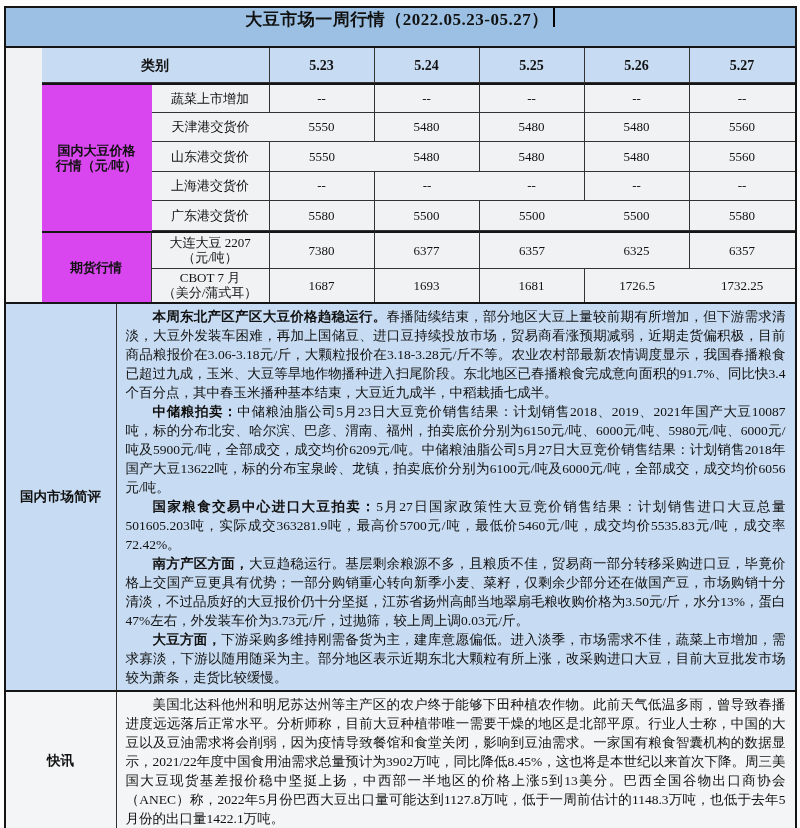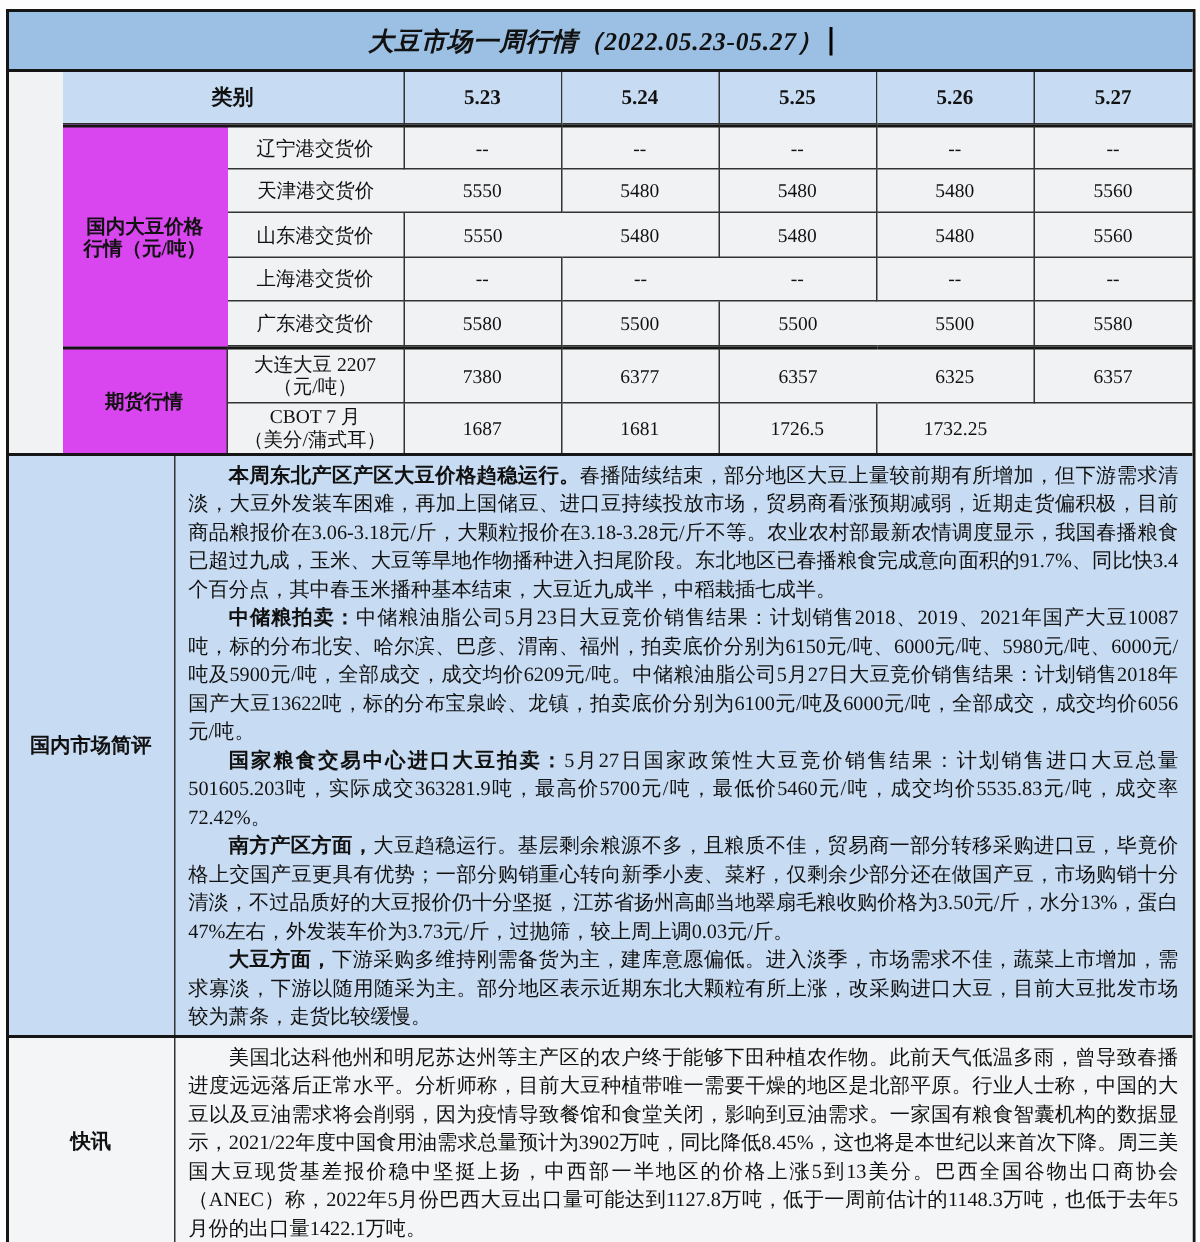--- a/index.html
+++ b/index.html
@@ -1,21 +1,21 @@
 <!DOCTYPE html>
 <html style="--blue-mid: #9bc0e3; --blue-light: #c7dbf2;"><head>
 <meta charset="utf-8">
 <style>
   html,body{margin:0;padding:0;background:#fdfdfd;}
   body{width:800px;height:828px;font-family:"Liberation Serif","DejaVu Serif",serif;color:#111;}
   .doc{width:789px;margin:6px auto 0;border:2px solid #151515;background:#f1f2f3;}
 
   
   .title-bar{height:38px;background:var(--blue-mid);border-bottom:2px solid #151515;
-    display:flex;align-items:center;justify-content:center;font-weight:bold;font-size:17px;letter-spacing:.5px;font-style:italic;}
+    display:flex;justify-content:center;font-weight:bold;font-size:17px;letter-spacing:.5px;}
   .cursor{display:inline-block;width:2px;height:19px;background:#000;margin-left:4px;vertical-align:-4px;}
 
   
   .grid{display:grid;grid-template-columns:110px 118px 1fr 1fr 1fr 1fr 1fr;
     grid-template-rows:35px repeat(5,29.5px) 38px 33px;padding-left:36px;}
   .cell{display:flex;align-items:center;justify-content:center;text-align:center;
     border-right:1px solid #333;border-bottom:1px solid #333;font-size:13px;line-height:15px;
     white-space:pre-line;overflow:hidden;}
   .cell:nth-child(7n), .cell.lastcol{border-right:none;font-family:Liberation Serif, serif;}
   .hdr{background:var(--blue-light);font-weight:bold;font-size:14px;}
@@ -52,21 +52,21 @@
     <div class="cell hdr cat">类别</div>
     <div class="cell hdr">5.23</div>
     <div class="cell hdr">5.24</div>
     <div class="cell hdr">5.25</div>
     <div class="cell hdr">5.26</div>
     <div class="cell hdr lastcol">5.27</div>
 
     <div class="cell seclabel sec1 thick">国内大豆价格
 行情（元/吨）</div>
 
-    <div class="cell thick">辽宁港交货价</div>
+    <div class="cell thick">蔬菜上市增加</div>
     <div class="cell thick">--</div>
     <div class="cell thick">--</div>
     <div class="cell thick">--</div>
     <div class="cell thick">--</div>
     <div class="cell thick lastcol">--</div>
 
     <div class="cell">天津港交货价</div>
     <div class="cell">5550</div>
     <div class="cell">5480</div>
     <div class="cell">5480</div>
@@ -100,20 +100,21 @@
 （元/吨）</div>
     <div class="cell thick">7380</div>
     <div class="cell thick">6377</div>
     <div class="cell thick">6357</div>
     <div class="cell thick">6325</div>
     <div class="cell thick lastcol">6357</div>
 
     <div class="cell nobb">CBOT 7 月
 （美分/蒲式耳）</div>
     <div class="cell nobb">1687</div>
+    <div class="cell nobb">1693</div>
     <div class="cell nobb">1681</div>
     <div class="cell nobb">1726.5</div>
     <div class="cell nobb lastcol">1732.25</div>
   </div>
 
   <div class="section review">
     <div class="label">国内市场简评</div>
     <div class="content">
       <p><b>本周东北产区产区大豆价格趋稳运行。</b><span>春播陆续结束，部分地区大豆上量较前期有所增加，但下游需求清淡，大豆外发装车困难，再加上国储豆、进口豆持续投放市场，贸易商看涨预期减弱，近期走货偏积极，目前商品粮报价在3.06-3.18元/斤，大颗粒报价在3.18-3.28元/斤不等。农业农村部最新农情调度显示，我国春播粮食已超过九成，玉米、大豆等旱地作物播种进入扫尾阶段。东北地区已春播粮食完成意向面积的91.7%、同比快3.4个百分点，其中春玉米播种基本结束，大豆近九成半，中稻栽插七成半。</span></p>
       <p><b>中储粮拍卖：</b><span>中储粮油脂公司5月23日大豆竞价销售结果：计划销售2018、2019、2021年国产大豆10087吨，标的分布北安、哈尔滨、巴彦、渭南、福州，拍卖底价分别为6150元/吨、6000元/吨、5980元/吨、6000元/吨及5900元/吨，全部成交，成交均价6209元/吨。中储粮油脂公司5月27日大豆竞价销售结果：计划销售2018年国产大豆13622吨，标的分布宝泉岭、龙镇，拍卖底价分别为6100元/吨及6000元/吨，全部成交，成交均价6056元/吨。</span></p>

